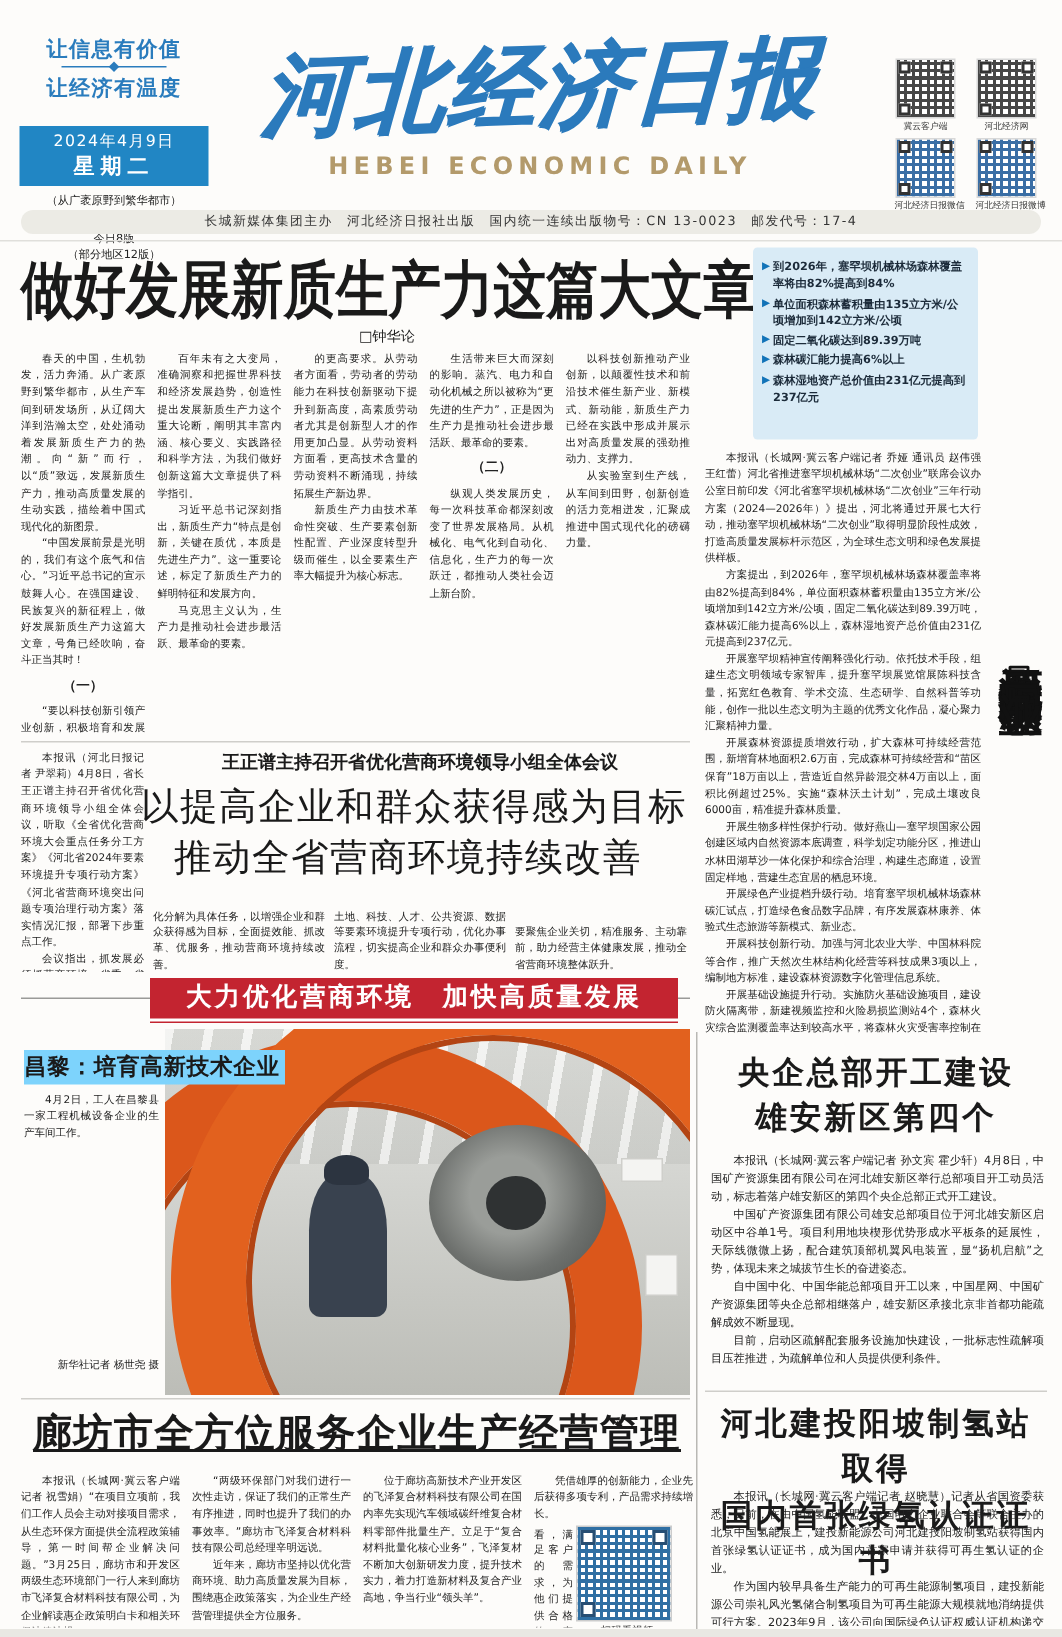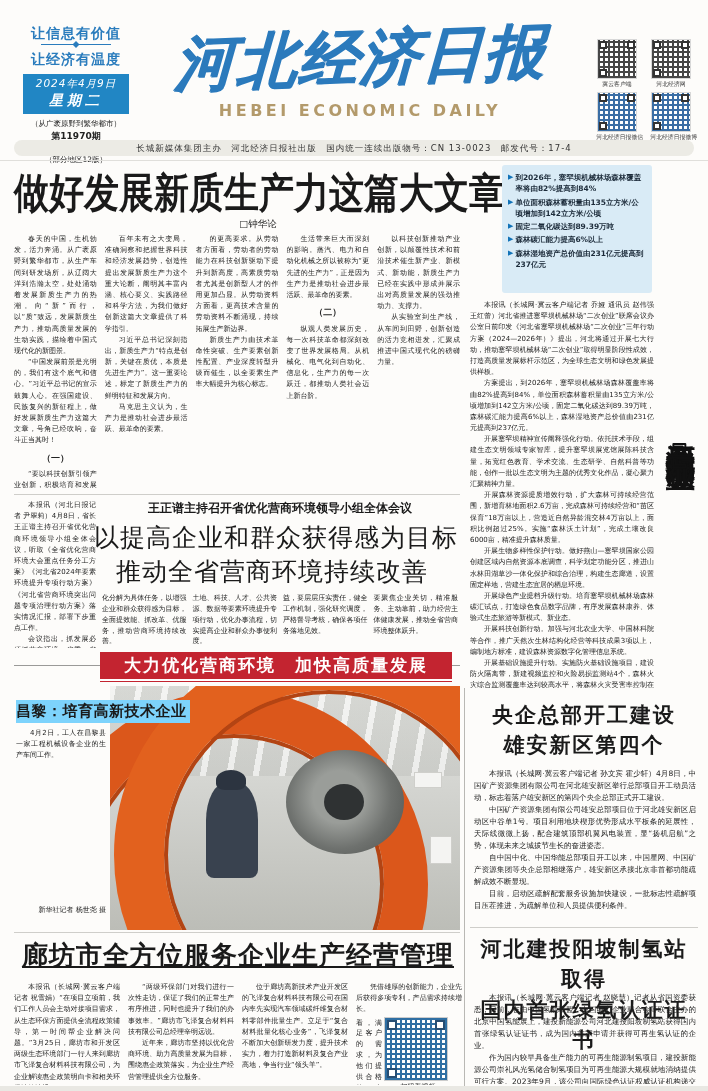--- a/index.html
+++ b/index.html
@@ -3,21 +3,21 @@
 <meta charset="utf-8">
 <style>
   html,body{margin:0;padding:0;background:#d8d7d3;}
   .page{position:relative;width:708px;height:1091px;margin:0 auto;background:#fdfcfa;
         font-family:"DejaVu Sans","Liberation Sans",sans-serif;color:#1a1a1a;overflow:hidden;}
   
   .mh-left{position:absolute;left:12px;top:24px;width:128px;text-align:center;}
   .slogan{color:#2a7cbd;font-weight:bold;font-size:14px;line-height:1.3;letter-spacing:1px;}
   .slogan-div{width:70px;margin:2px auto;border-top:1px solid #2a7cbd;position:relative;height:3px;}
   .slogan-div::after{content:"";position:absolute;left:50%;top:-3px;width:5px;height:5px;background:#2a7cbd;transform:translateX(-50%) rotate(45deg);}
-  .datebox{margin:6px auto 4px;width:106px;background:#2186c4;color:#fff;padding:3px 0 4px;font-style:italic;}
+  .datebox{margin:16px auto 4px;width:126px;background:#2186c4;color:#fff;padding:3px 0 4px;}
   .datebox .d1{font-size:10.5px;letter-spacing:1px;}
   .datebox .d2{font-size:14px;font-weight:bold;letter-spacing:4px;margin-top:1px;}
   .mh-small{font-size:7.5px;color:#222;line-height:1.5;}
   .mh-issue{font-size:9px;font-weight:bold;}
   .brand{position:absolute;left:130px;top:18px;width:460px;text-align:center;}
   .brand-cn{font-size:60px;font-weight:900;font-style:italic;color:#2b7abc;letter-spacing:2px;
             transform:rotate(-2deg) skewX(-4deg);text-shadow:1px 1px 0 #2b7abc;}
   .brand-en{margin-top:2px;font-size:16px;font-weight:bold;color:#b39a6b;letter-spacing:3.5px;}
   .qr-grid{position:absolute;left:594px;top:40px;width:104px;display:flex;flex-wrap:wrap;gap:4px 8px;}
   .qr-cell{width:46px;text-align:center;}
@@ -49,21 +49,21 @@
   .sai-body{position:absolute;left:470px;top:300px;width:184px;height:390px;overflow:hidden;}
   .sai-body .para{font-size:7px;}
   .vert-title{position:absolute;left:656px;top:166px;width:50px;height:530px;writing-mode:vertical-rl;
               text-align:center;font-size:29px;font-weight:900;letter-spacing:1px;line-height:50px;color:#111;}
   
   .rule-mid{position:absolute;left:14px;top:494px;width:446px;border-top:1px solid #cfceca;}
   .meet-left{position:absolute;left:14px;top:500px;width:82px;height:148px;overflow:hidden;}
   .meet-kicker{position:absolute;left:102px;top:500px;width:356px;text-align:center;font-size:12px;font-weight:bold;}
   .meet-h1{position:absolute;left:94px;top:521px;width:356px;text-align:center;font-size:25px;font-weight:400;letter-spacing:1px;white-space:nowrap;}
   .meet-h2{top:555px;}
-  .meet-cols{position:absolute;left:102px;top:593px;width:356px;height:56px;display:flex;gap:6px;overflow:hidden;}
+  .meet-cols{position:absolute;left:102px;top:593px;width:356px;height:56px;display:flex;gap:6px;overflow:hidden;align-items:flex-end;}
   .mcol{flex:1;font-size:7px;line-height:1.55;text-align:justify;color:#222;}
   
   .banner-line{position:absolute;top:665px;border-top:1px solid #9a9a98;}
   .bl-l{left:14px;width:86px;} .bl-r{left:452px;width:8px;}
   .banner{position:absolute;left:100px;top:652px;width:352px;height:27px;background:#c32430;color:#fff;
           text-align:center;font-size:17px;font-weight:bold;letter-spacing:2px;line-height:27px;
           box-shadow:0 2px 0 #fff,0 3px 0 #c32430;}
   
   .photo{position:absolute;left:110px;top:686px;width:350px;height:244px;overflow:hidden;
          background:linear-gradient(180deg,#e6e7e3 0%,#d2d3cf 45%,#bcbdb7 100%);}
@@ -240,21 +240,20 @@
   <p class="para">本报讯（河北日报记者 尹翠莉）4月8日，省长王正谱主持召开省优化营商环境领导小组全体会议，听取《全省优化营商环境大会重点任务分工方案》《河北省2024年要素环境提升专项行动方案》《河北省营商环境突出问题专项治理行动方案》落实情况汇报，部署下步重点工作。</p>
       <p class="para">会议指出，抓发展必须抓营商环境。省委、省政府高度重视优化营商环境，出台一系列行动方案，要抓好落实，加快打造市场化、法治化、国际化一流营商环境。</p>
     </div>
   <div class="meet-kicker">王正谱主持召开省优化营商环境领导小组全体会议</div>
   <div class="meet-h1">以提高企业和群众获得感为目标</div>
   <div class="meet-h1 meet-h2">推动全省营商环境持续改善</div>
   <div class="meet-cols">
 
   <div class="mcol">化分解为具体任务，以增强企业和群众获得感为目标，全面提效能、抓改革、优服务，推动营商环境持续改善。</div>
       <div class="mcol">土地、科技、人才、公共资源、数据等要素环境提升专项行动，优化办事流程，切实提高企业和群众办事便利度。</div>
-      <div class="mcol">益，要层层压实责任，健全工作机制，强化研究调度，严格督导考核，确保各项任务落地见效。</div>
       <div class="mcol">要聚焦企业关切，精准服务、主动靠前，助力经营主体健康发展，推动全省营商环境整体跃升。</div>
     </div>
 
   <div class="banner-line bl-l"></div>
   <div class="banner">大力优化营商环境　加快高质量发展</div>
   <div class="banner-line bl-r"></div>
 
   <div class="photo">
     <div class="ring1"></div>
     <div class="ring2"></div>

